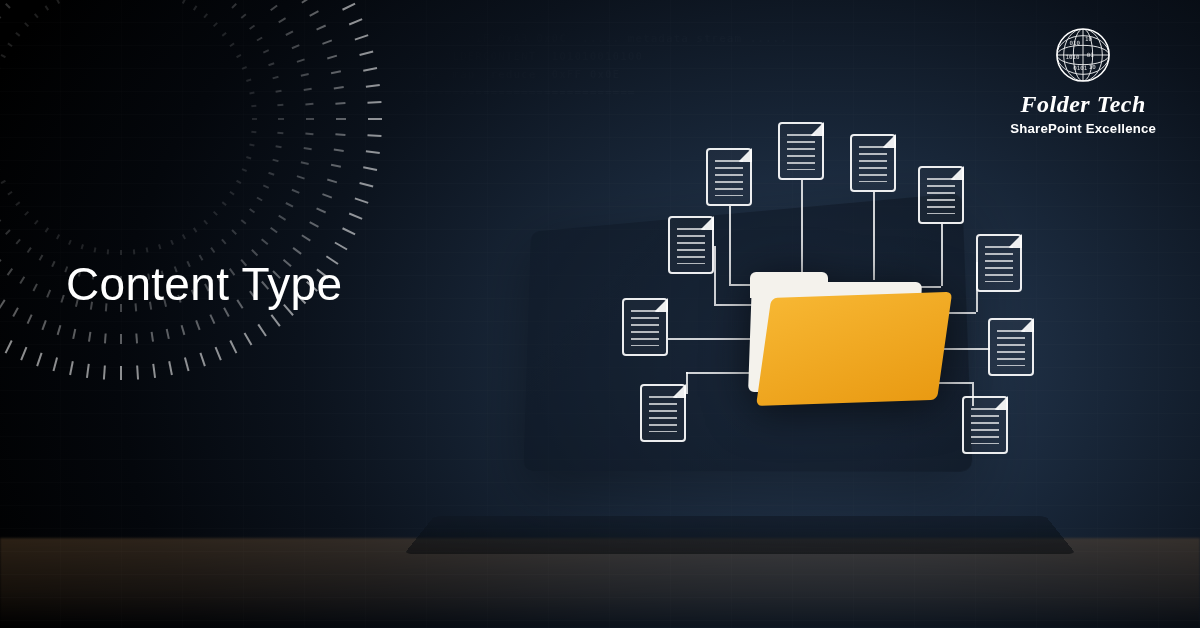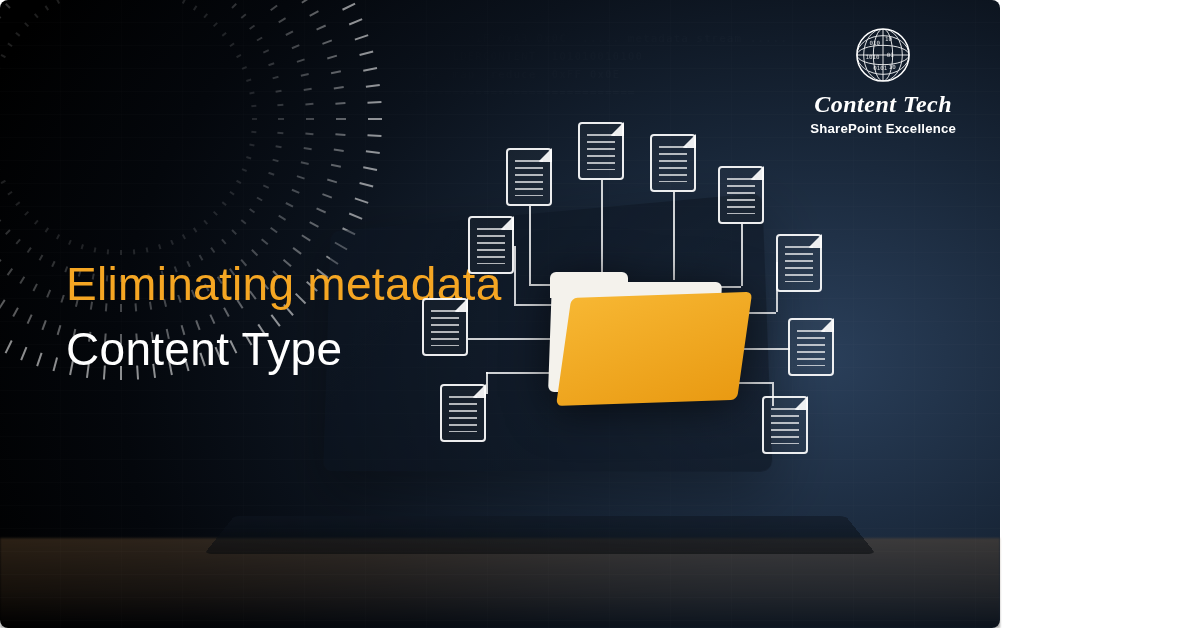--- a/index.html
+++ b/index.html
@@ -1,22 +1,21 @@
 <!DOCTYPE html>
 <html><head>
 <meta charset="utf-8">
 <style>
   * { margin: 0; padding: 0; box-sizing: border-box; }
   html, body { width: 1200px; height: 628px; overflow: hidden; font-family: 'Segoe UI', Arial, sans-serif; }
   .banner {
     position: relative;
-    width: 1000px;
+    width: 1200px;
     height: 628px;
     background: radial-gradient(ellipse 900px 700px at 820px 360px, #2a3f5a 0%, #182638 32%, #0b121c 58%, #04070c 78%, #000 100%);
-    border-radius: 8px;
   }
   
   .arcs { position: absolute; top: -140px; left: -140px; width: 520px; height: 520px; pointer-events: none; }
   .ring { position: absolute; inset: 0; border-radius: 50%; }
   .ring span {
     position: absolute; left: 50%; top: 50%;
     width: 2px; height: 14px; background: rgba(255,255,255,0.55);
     transform-origin: center -1px;
   }
   .ring.r2 { inset: 30px; }
@@ -371,31 +370,30 @@
       </g>
       <g fill="#fff" font-size="6" font-family="monospace" opacity=".85">
         <text x="16" y="20">010</text>
           <text x="32" y="16">10</text>
         <text x="12" y="34">1010</text>
           <text x="34" y="32">01</text>
         <text x="20" y="46">0101</text>
           <text x="36" y="44">10</text>
       </g>
     </svg>
-    <div class="brand">Content Tech</div>
+    <div class="brand">Folder Tech</div>
     <div class="tagline">SharePoint Excellence</div>
   </div>
 
   <div class="laptop">
     <div class="screen"></div>
     <div class="base"></div>
   </div>
 
   <div class="heading">
-    <div class="line accent">Eliminating metadata</div>
     <div class="line plain">Content Type</div>
   </div>
 
   <div class="illus">
 
     <div class="connector v" style="left:179px; top:58px; height:78px;"></div>
     <div class="connector h" style="left:179px; top:136px; width:40px;"></div>
 
     <div class="connector v" style="left:251px; top:32px; height:92px;"></div>
     <div class="connector h" style="left:228px; top:124px; width:23px;"></div>

